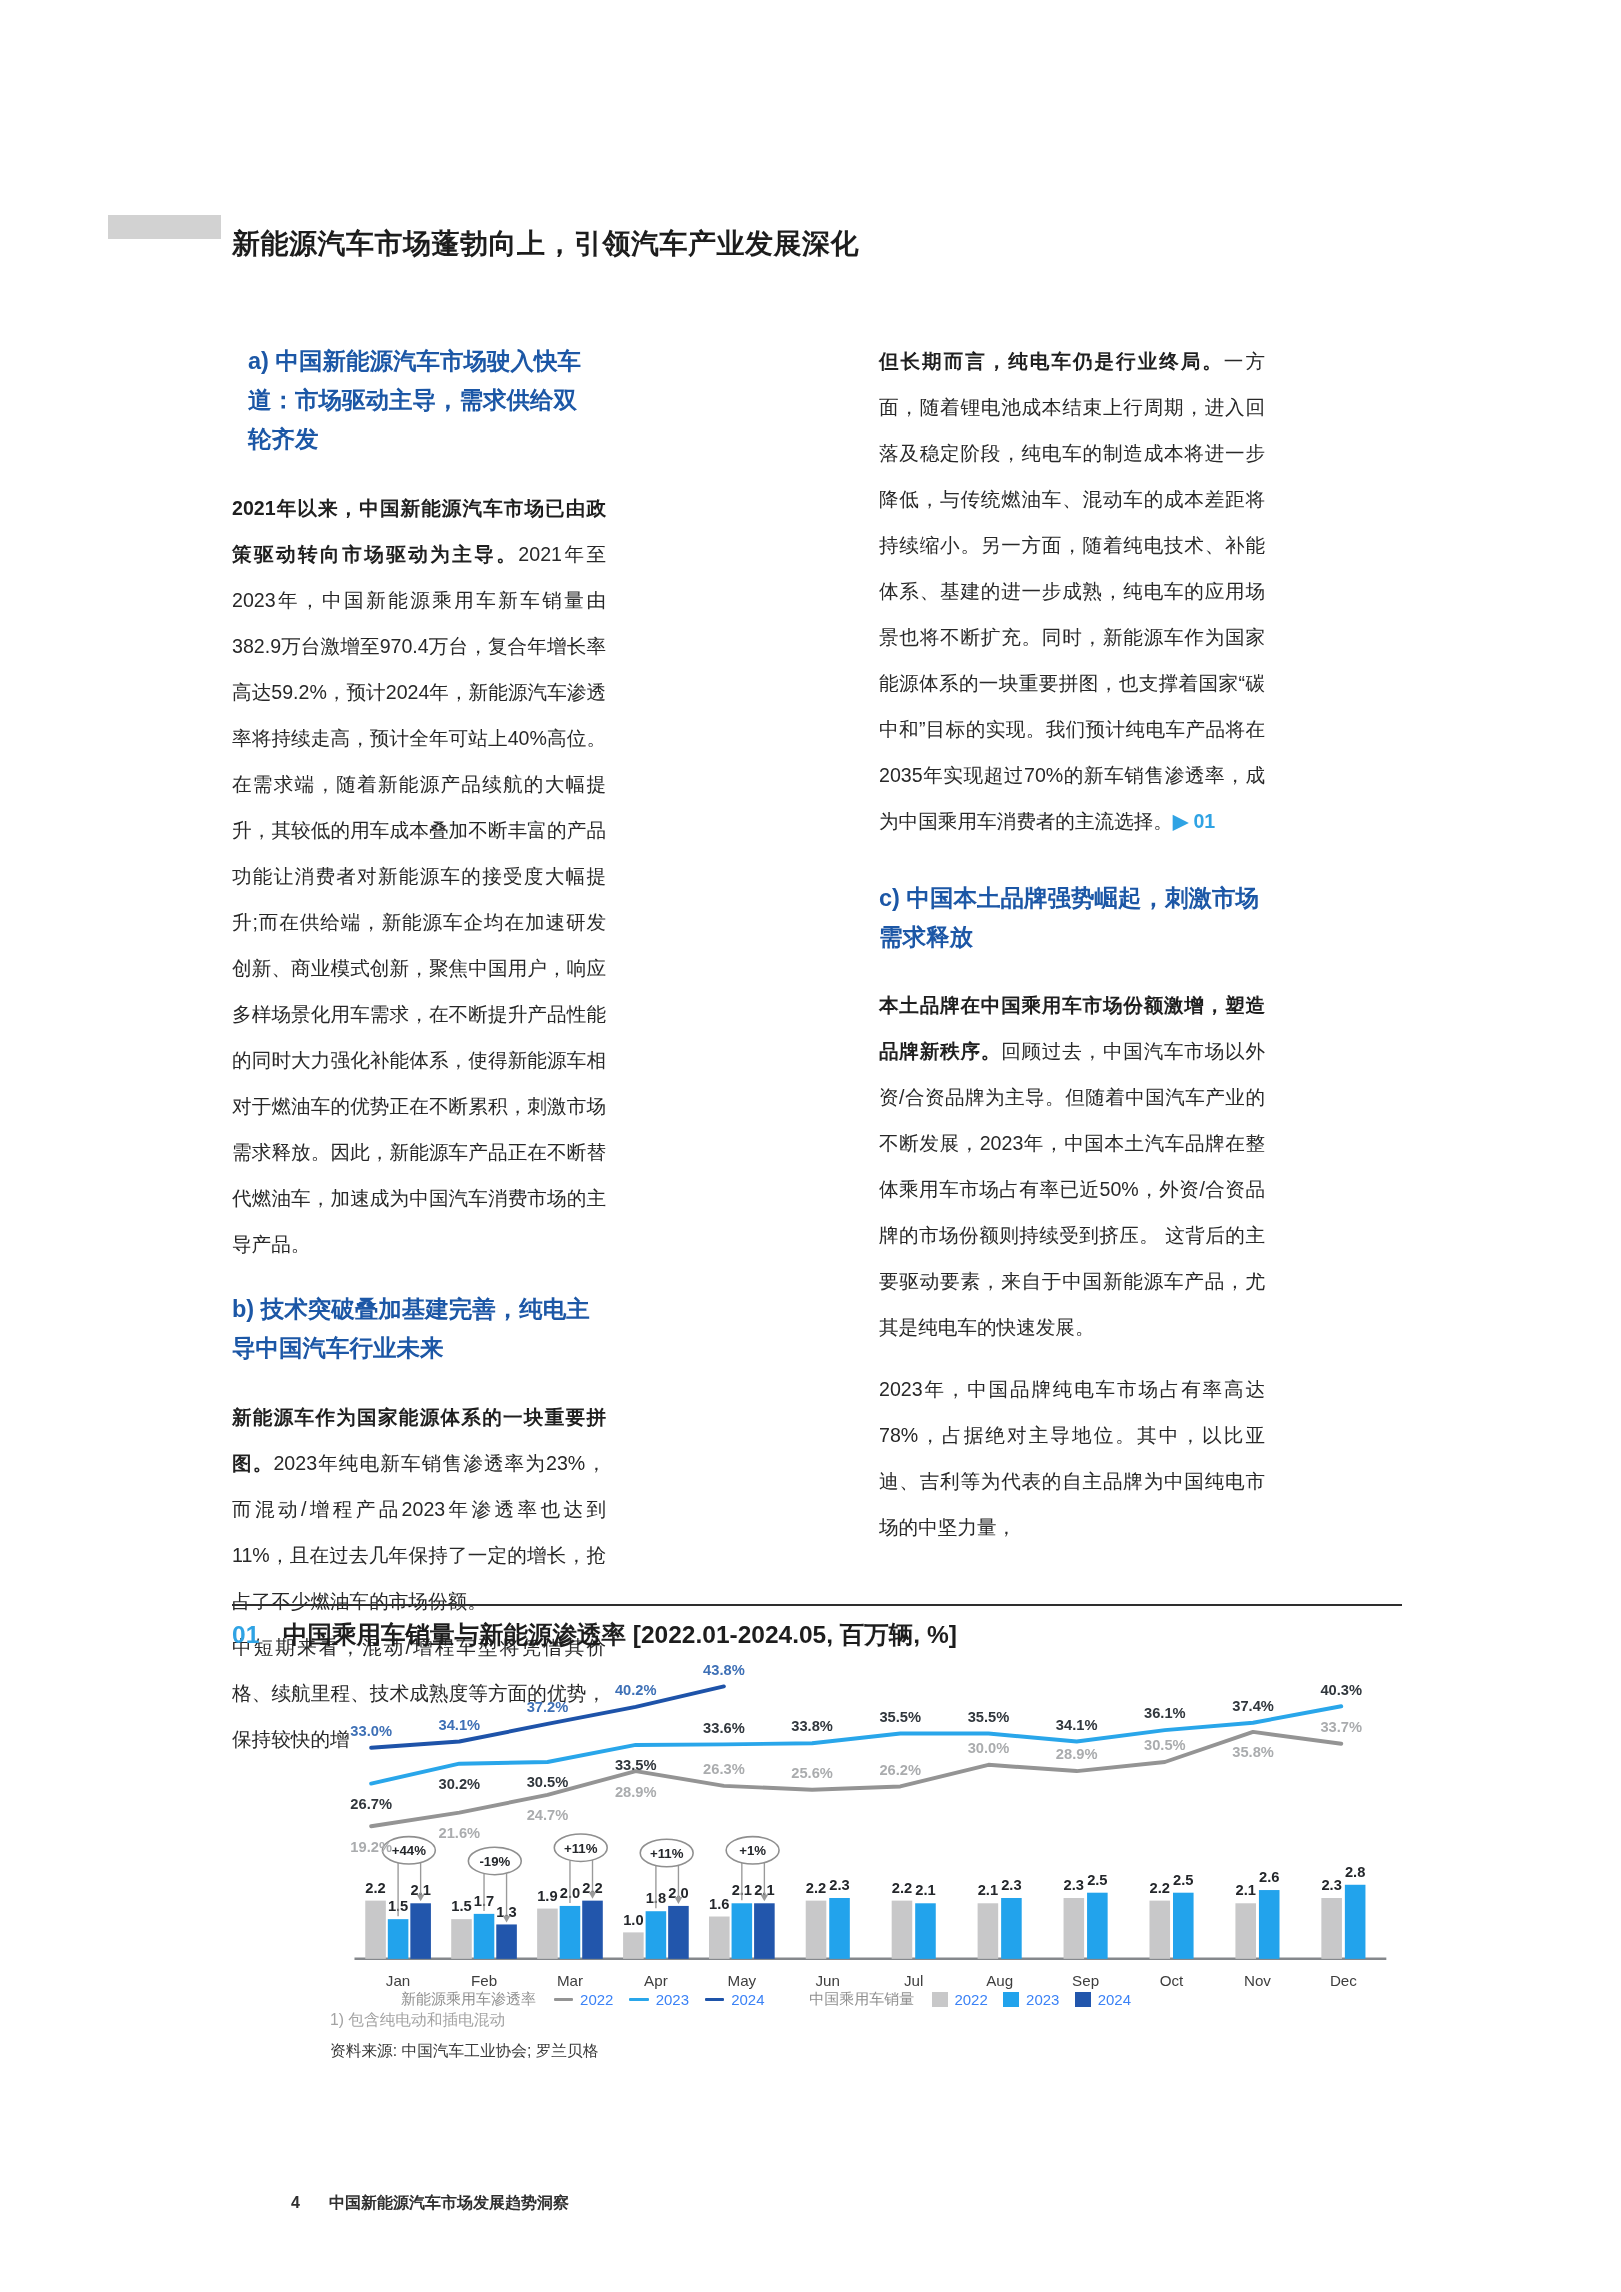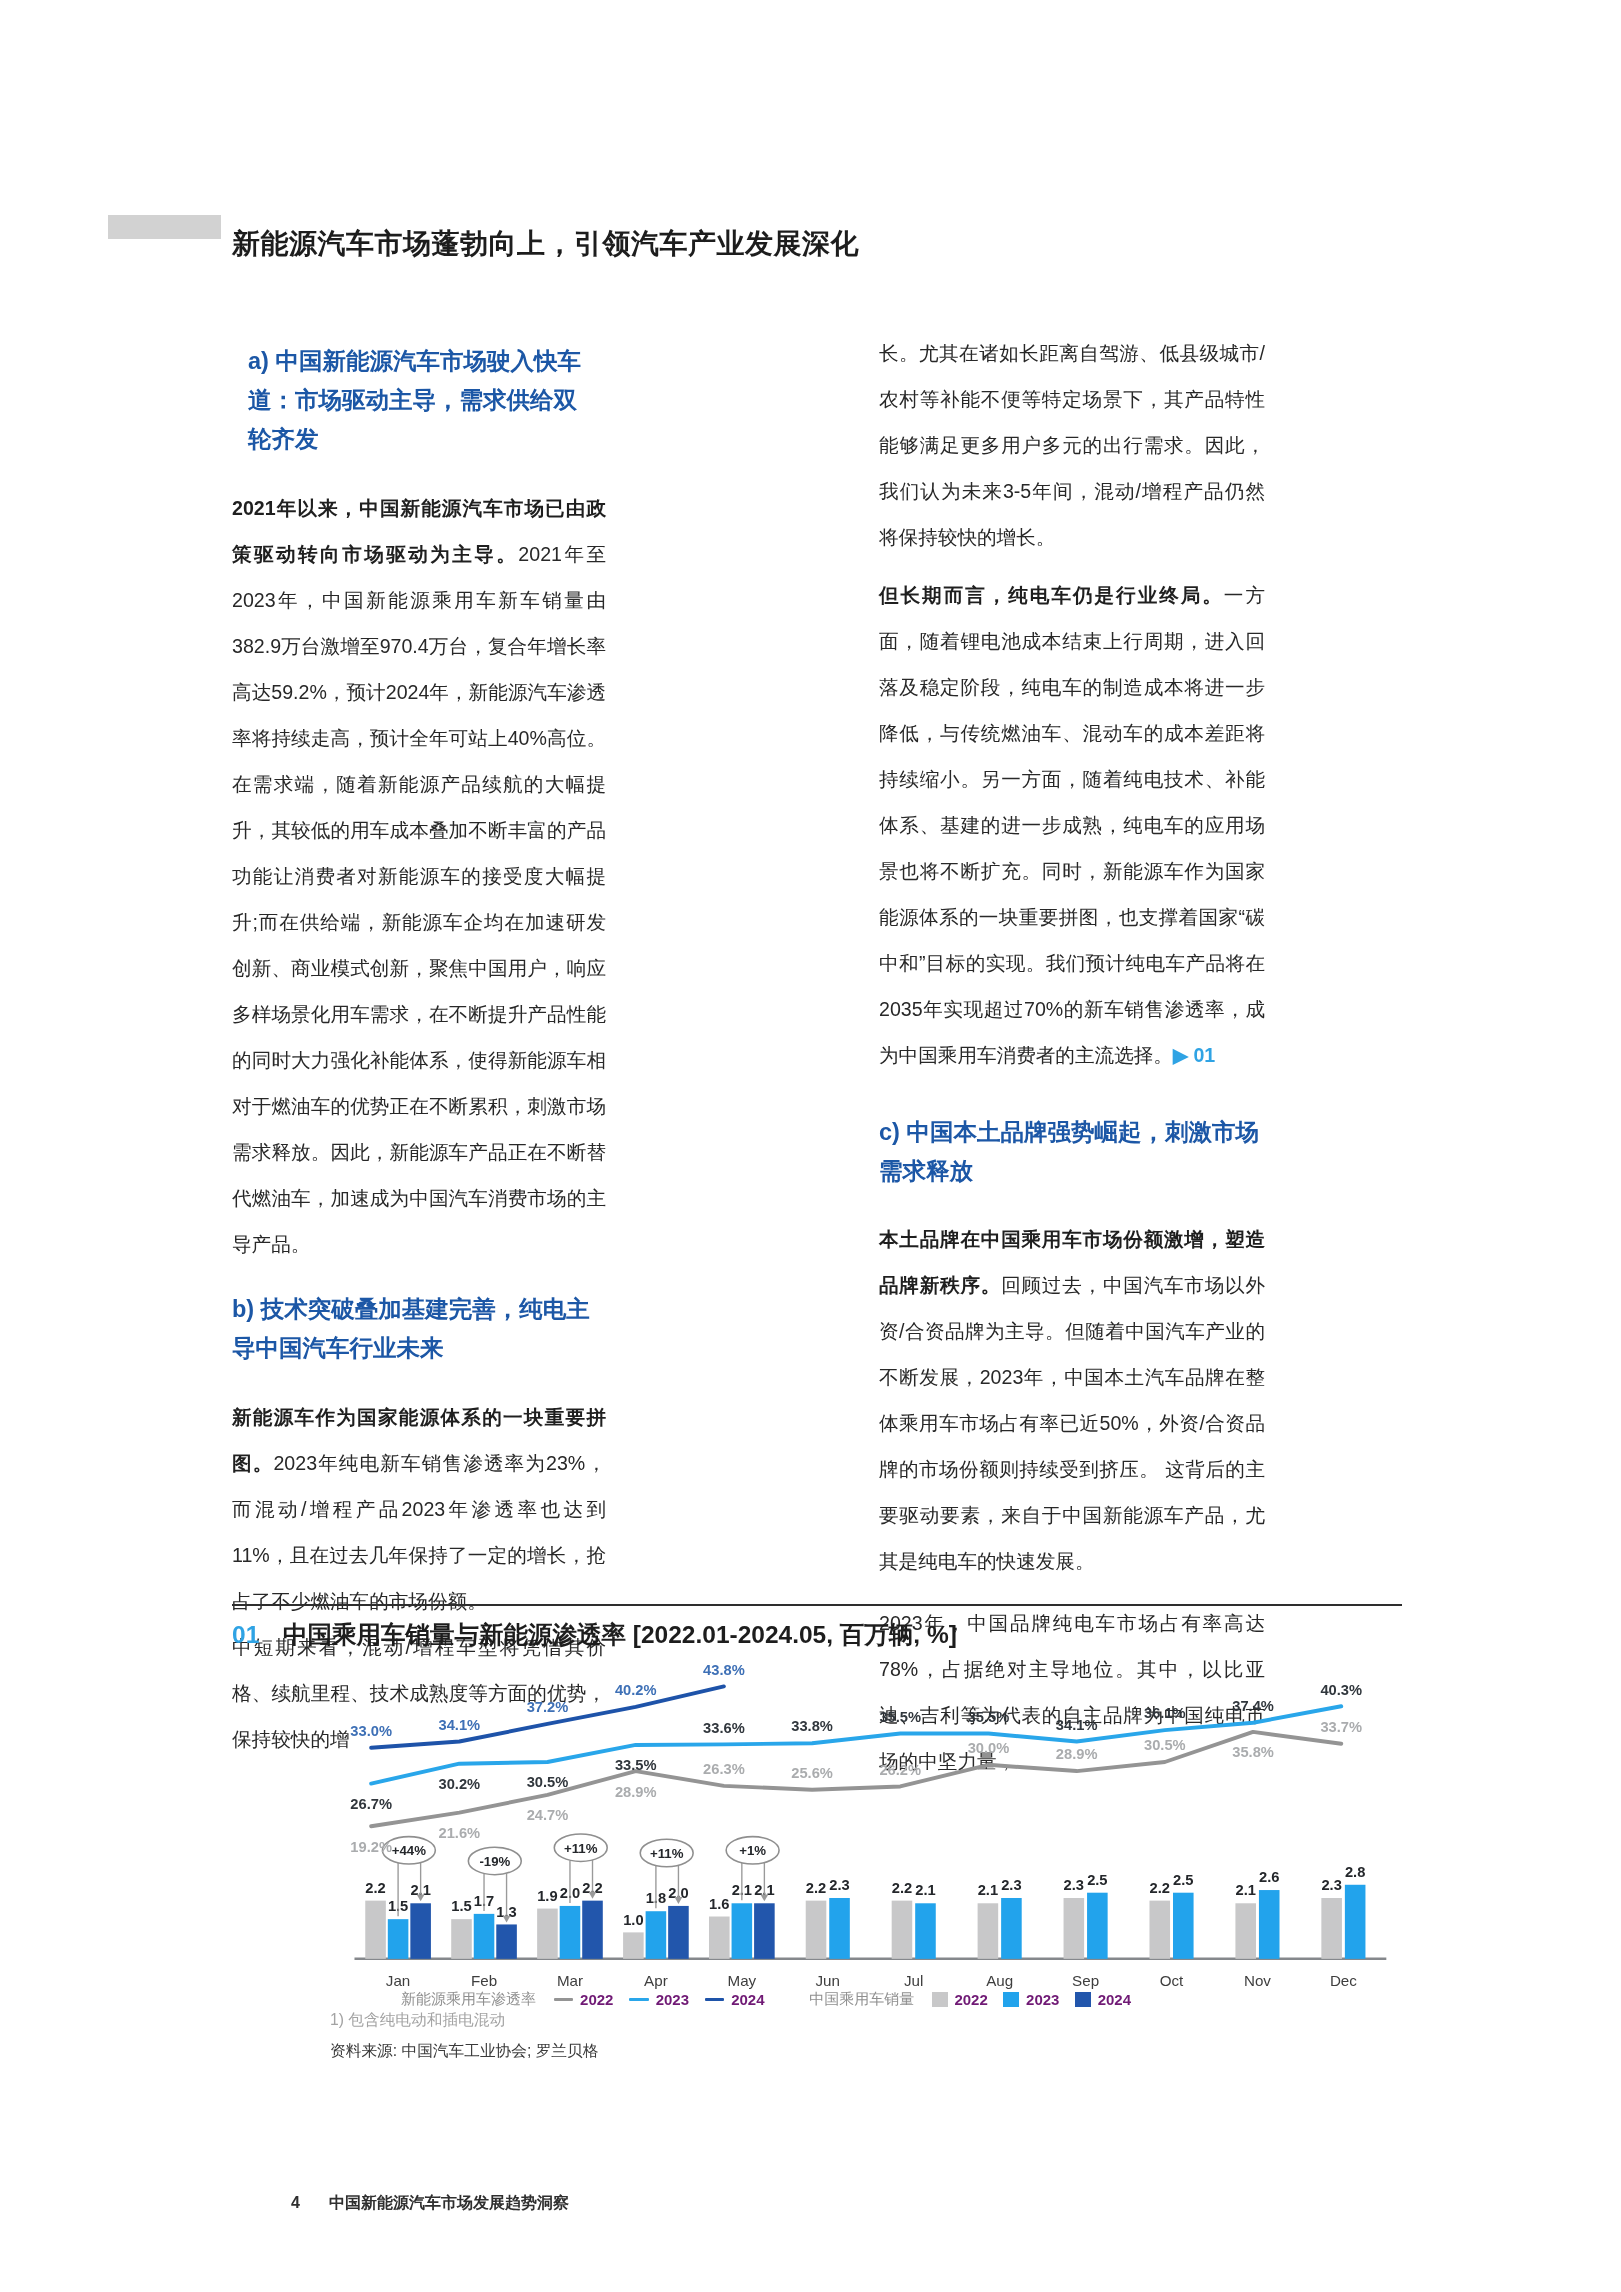--- a/index.html
+++ b/index.html
@@ -30,21 +30,21 @@
   .chart{position:absolute;left:232px;top:1604px;width:1170px;height:549px;}
   .chart-rule{position:absolute;left:0;top:0;width:1170px;height:2px;background:#2e2e2e;}
   .chart-title-row{position:absolute;left:0;top:13.7px;display:flex;align-items:baseline;}
   .fig-num{color:#2fa3e4;font-size:24.5px;font-weight:700;width:51px;}
   .fig-title{color:#1d1d1d;font-size:24.5px;font-weight:700;}
   .chart-svg{position:absolute;left:0;top:0;}
   svg text{font-family:"Liberation Sans",sans-serif;}
   .legend{position:absolute;left:125px;top:386px;display:flex;align-items:center;font-size:15px;white-space:nowrap;margin-left:44px;}
   .leg-cap{color:#8f8f8f;margin-right:17.6px;}
   .leg-cap2{margin-left:29px;}
-  .leg-li{display:inline-flex;align-items:center;margin-right:15.7px;color:#701a75;font-weight:700;}
+  .leg-li{display:inline-flex;align-items:center;margin-right:15.7px;color:#3b82f6;font-weight:400;}
   .leg-line{display:inline-block;width:19.6px;height:3.9px;margin-right:6.9px;border-radius:1px;}
   .leg-sq{display:inline-block;width:15.7px;height:15.7px;margin-right:6.9px;}
   .chart-footnote{position:absolute;left:98px;top:406px;font-size:15.7px;color:#a3a3a3;}
   .chart-source{position:absolute;left:98px;top:437px;font-size:15.7px;color:#3a3a3a;}
   
   .footer{position:absolute;left:291px;top:2193px;display:flex;align-items:baseline;font-size:16px;font-weight:700;color:#2f2f2f;}
   .footer .doc-title{margin-left:29px;}
 </style>
 </head>
 <body>
@@ -56,21 +56,20 @@
 
   <div class="col col-left">
     <h2 class="sec-heading heading-a">a) 中国新能源汽车市场驶入快车道：市场驱动主导，需求供给双轮齐发</h2>
     <p class="para para-1"><span class="lead">2021年以来，中国新能源汽车市场已由政策驱动转向市场驱动为主导。</span><span>2021年至2023年，中国新能源乘用车新车销量由382.9万台激增至970.4万台，复合年增长率高达59.2%，预计2024年，新能源汽车渗透率将持续走高，预计全年可站上40%高位。在需求端，随着新能源产品续航的大幅提升，其较低的用车成本叠加不断丰富的产品功能让消费者对新能源车的接受度大幅提升;而在供给端，新能源车企均在加速研发创新、商业模式创新，聚焦中国用户，响应多样场景化用车需求，在不断提升产品性能的同时大力强化补能体系，使得新能源车相对于燃油车的优势正在不断累积，刺激市场需求释放。因此，新能源车产品正在不断替代燃油车，加速成为中国汽车消费市场的主导产品。</span></p>
     <h2 class="sec-heading heading-b">b) 技术突破叠加基建完善，纯电主导中国汽车行业未来</h2>
     <p class="para para-b"><span class="lead">新能源车作为国家能源体系的一块重要拼图。</span><span>2023年纯电新车销售渗透率为23%，而混动/增程产品2023年渗透率也达到11%，且在过去几年保持了一定的增长，抢占了不少燃油车的市场份额。</span></p>
     <p class="para para-b2">中短期来看，混动/增程车型将凭借其价格、续航里程、技术成熟度等方面的优势，保持较快的增</p>
   </div>
 
   <div class="col col-right">
-    <p class="para para-r1">长。尤其在诸如长距离自驾游、低县级城市/农村等补能不便等特定场景下，其产品特性能够满足更多用户多元的出行需求。因此，我们认为未来3-5年间，混动/增程产品仍然将保持较快的增长。</p>
     <p class="para para-r2"><span class="lead">但长期而言，纯电车仍是行业终局。</span><span>一方面，随着锂电池成本结束上行周期，进入回落及稳定阶段，纯电车的制造成本将进一步降低，与传统燃油车、混动车的成本差距将持续缩小。另一方面，随着纯电技术、补能体系、基建的进一步成熟，纯电车的应用场景也将不断扩充。同时，新能源车作为国家能源体系的一块重要拼图，也支撑着国家“碳中和”目标的实现。我们预计纯电车产品将在2035年实现超过70%的新车销售渗透率，成为中国乘用车消费者的主流选择。</span><span class="fig-marker">▶ 01</span></p>
     <h2 class="sec-heading heading-c">c) 中国本土品牌强势崛起，刺激市场需求释放</h2>
     <p class="para para-c"><span class="lead">本土品牌在中国乘用车市场份额激增，塑造品牌新秩序。</span><span>回顾过去，中国汽车市场以外资/合资品牌为主导。但随着中国汽车产业的不断发展，2023年，中国本土汽车品牌在整体乘用车市场占有率已近50%，外资/合资品牌的市场份额则持续受到挤压。 这背后的主要驱动要素，来自于中国新能源车产品，尤其是纯电车的快速发展。</span></p>
     <p class="para para-r4">2023年，中国品牌纯电车市场占有率高达78%，占据绝对主导地位。其中，以比亚迪、吉利等为代表的自主品牌为中国纯电市场的中坚力量，</p>
   </div>
 
   <div class="chart">
     <div class="chart-rule"></div>
     <div class="chart-title-row">
       <span class="fig-num">01</span>

